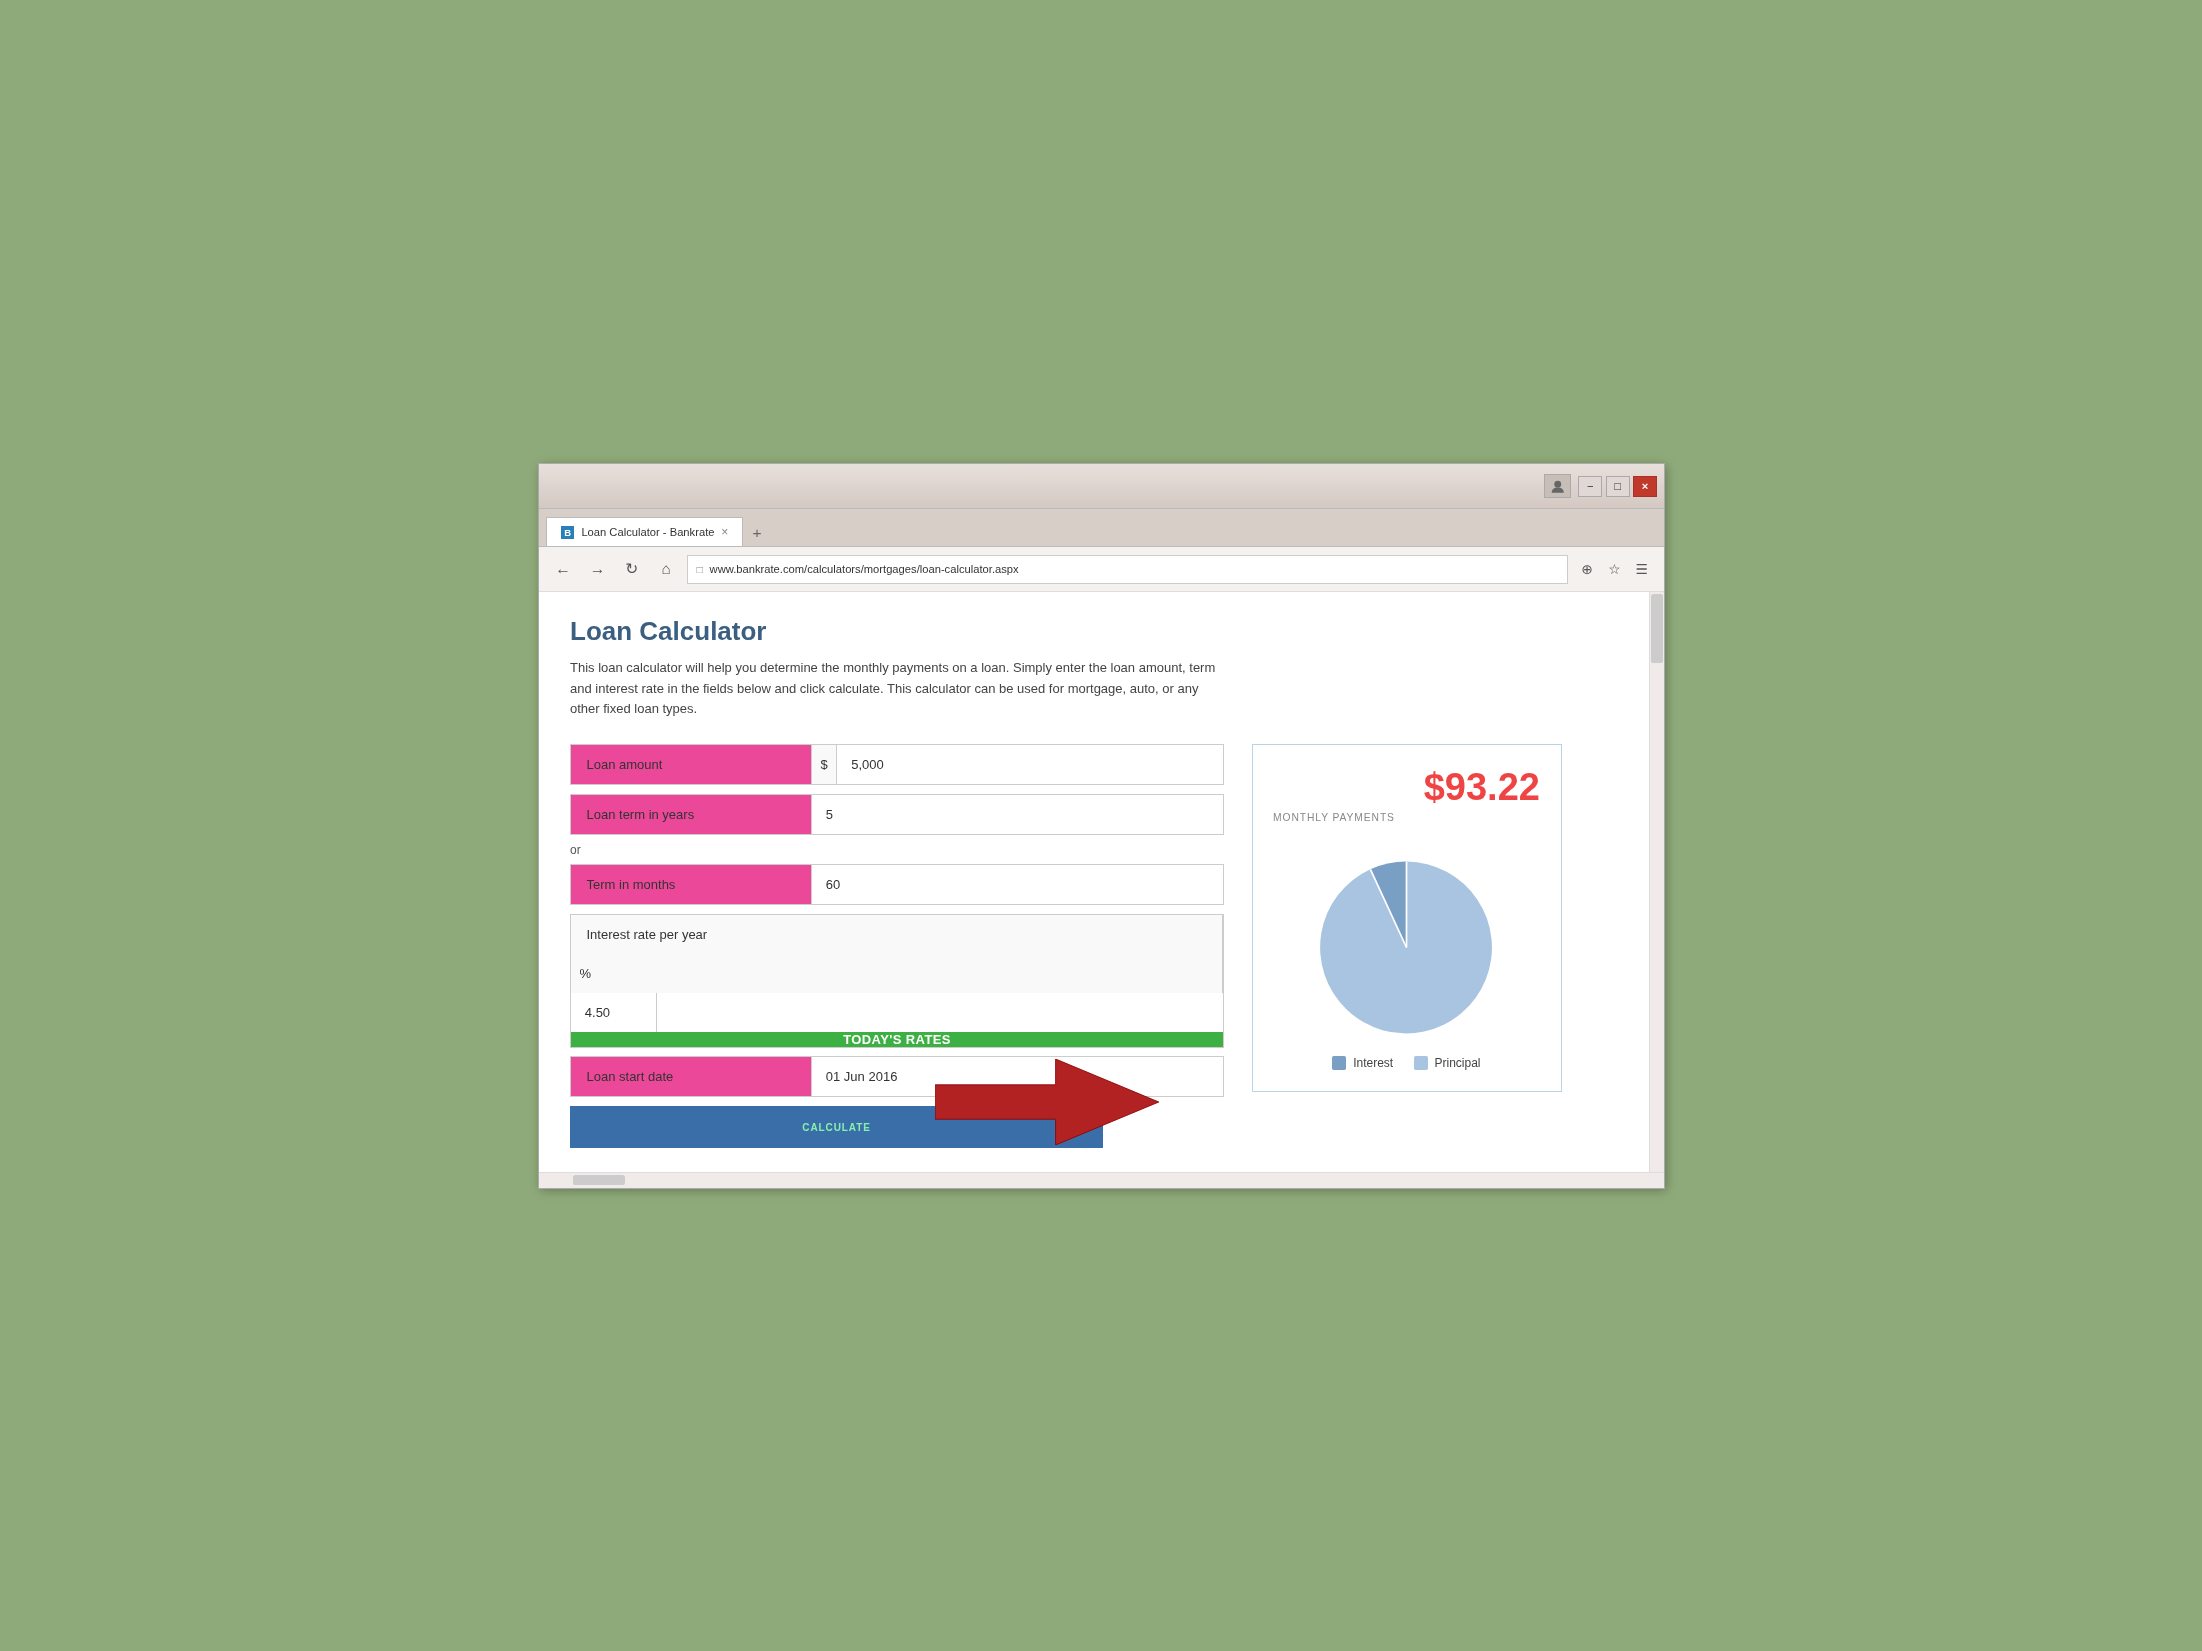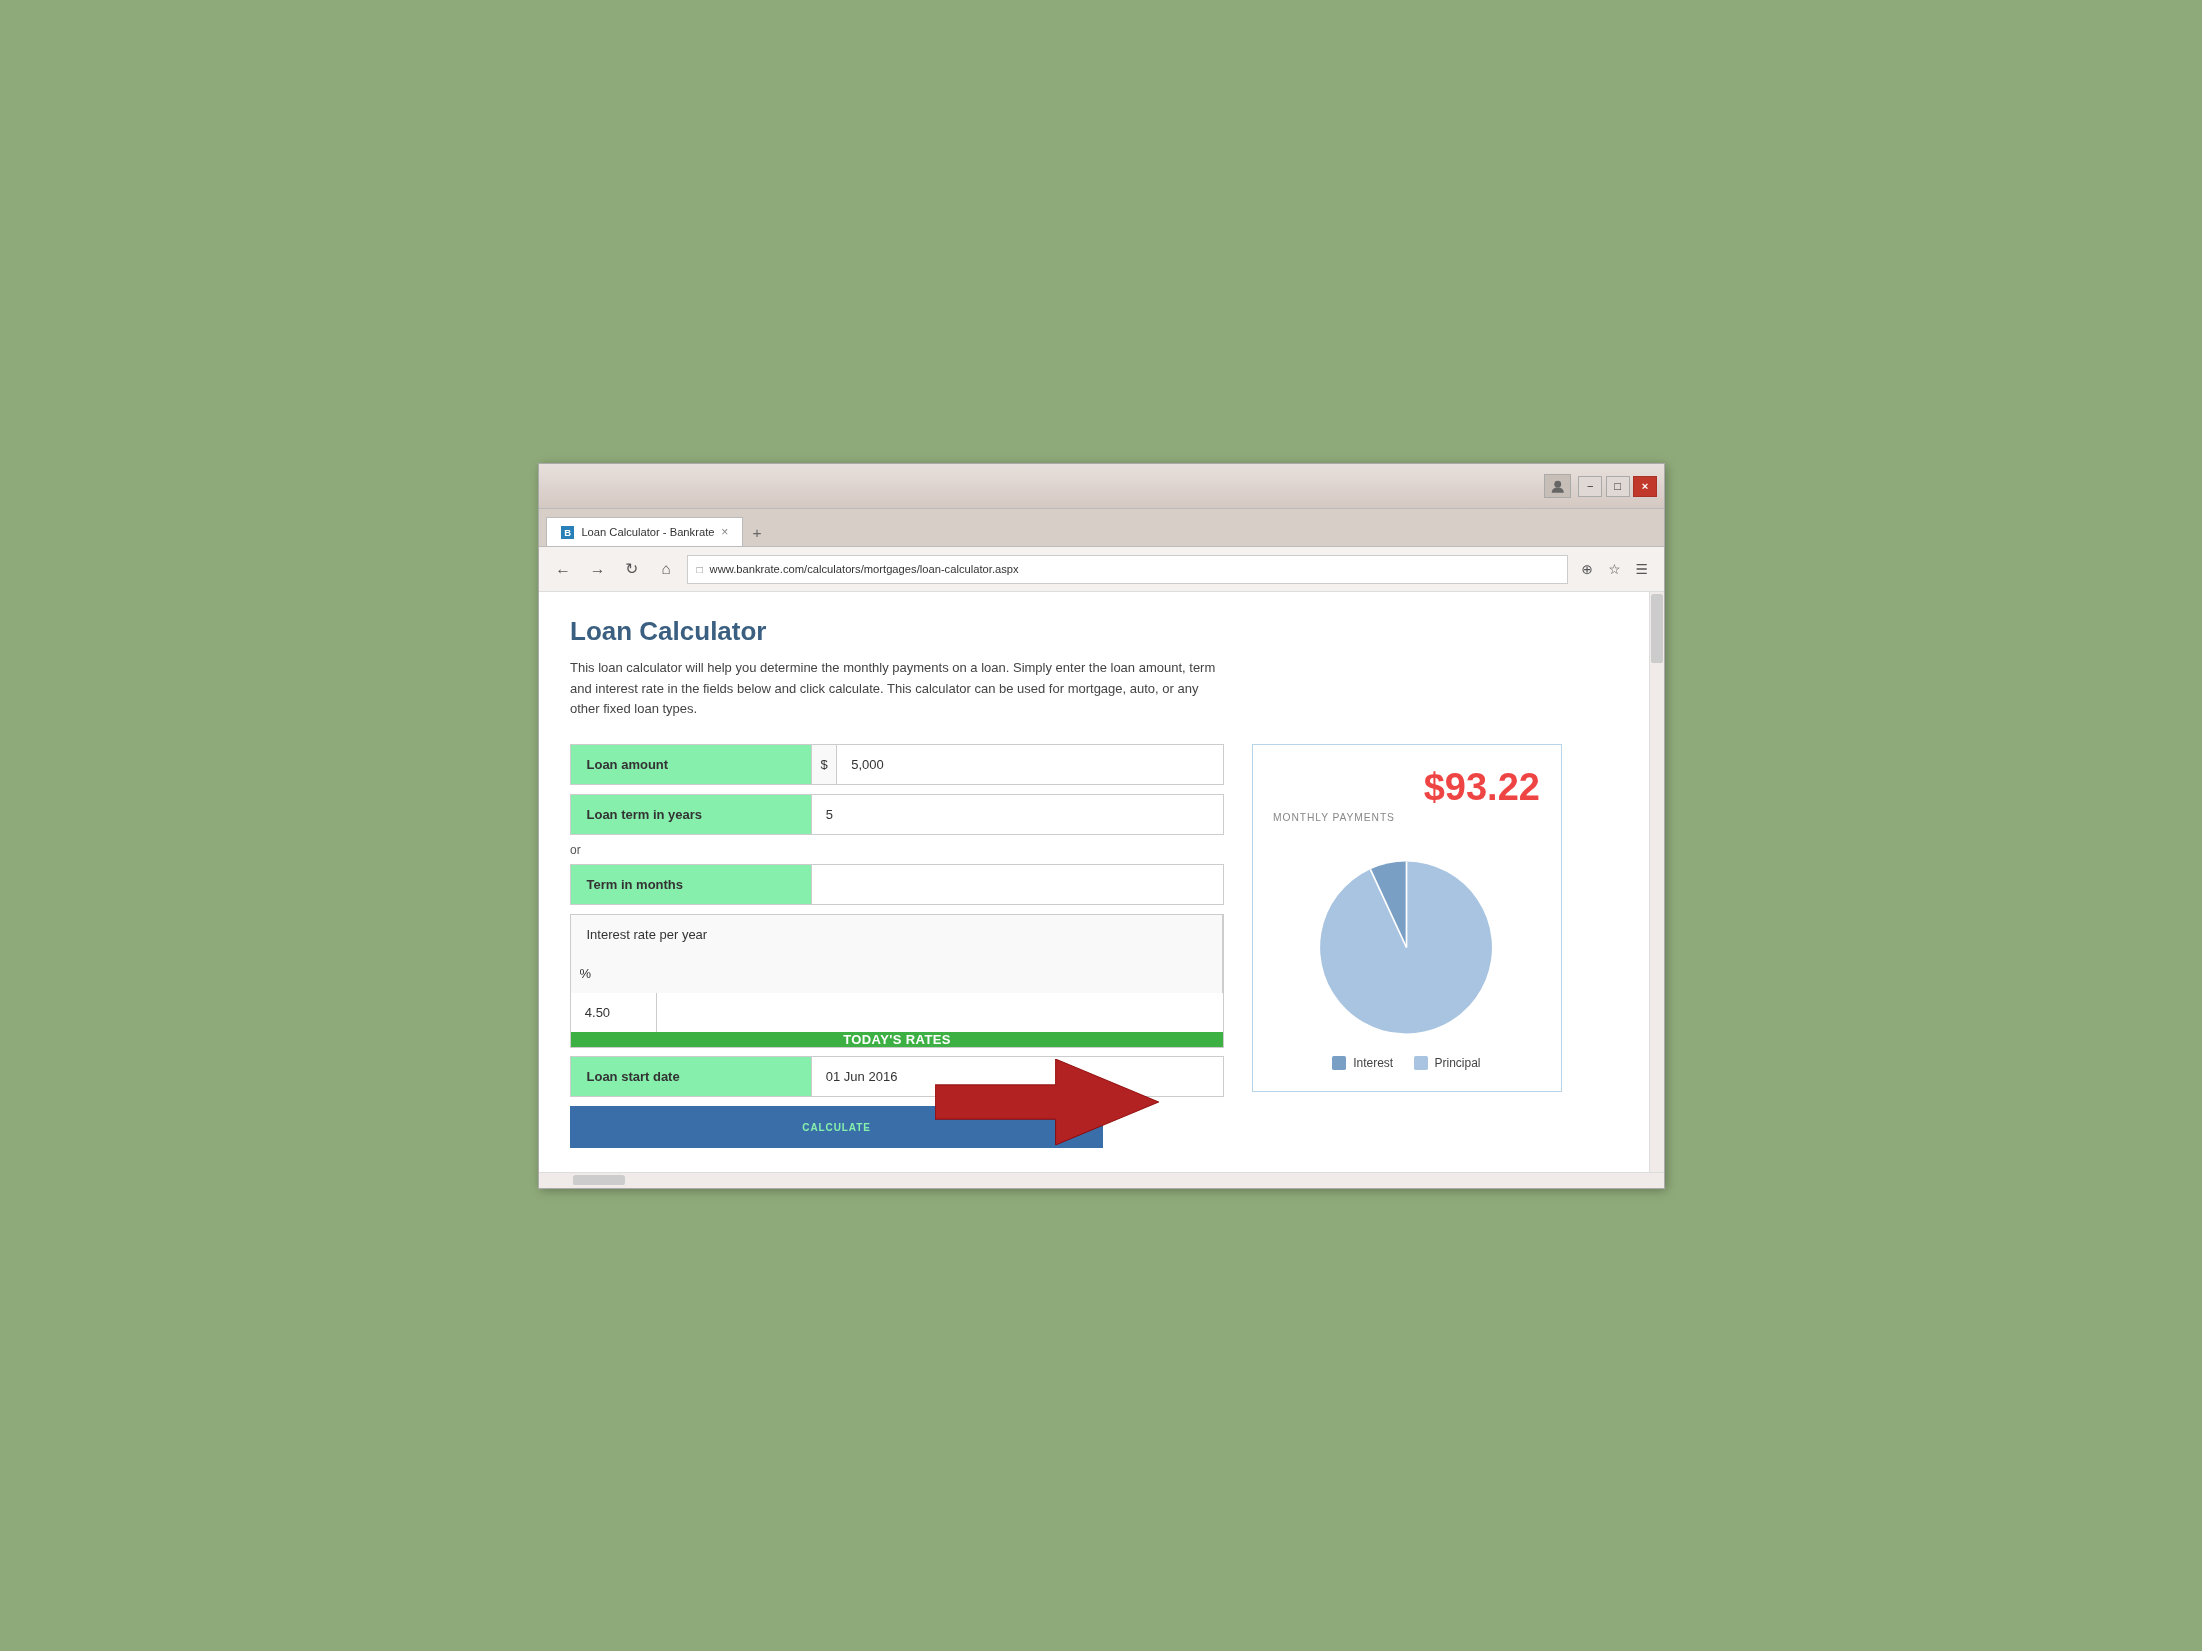--- a/index.html
+++ b/index.html
@@ -206,29 +206,28 @@
       flex: 1;
       max-width: 654px;
     }
     .form-row {
       display: flex;
       align-items: stretch;
       margin-bottom: 8.6px;
       border: 0.9px solid #ccc;
     }
     .form-label {
-      background: #86efac;
+      background: #ec4899;
       padding: 12px 15.5px;
       font-size: 13px;
       color: #333;
       min-width: 241px;
       display: flex;
       align-items: center;
       border-right: 0.9px solid #ccc;
-      font-weight: bold;
     }
     .form-currency {
       background: #f9f9f9;
       padding: 12px 8.6px;
       font-size: 13px;
       color: #333;
       border-right: 0.9px solid #ccc;
       display: flex;
       align-items: center;
     }
@@ -453,20 +452,21 @@
 
           <div class="form-row">
             <div class="form-label">Loan term in years</div>
             <input class="form-input" type="text" value="5" style="">
           </div>
 
           <div class="or-text">or</div>
 
           <div class="form-row">
             <div class="form-label">Term in months</div>
+            <input class="form-input" type="text" value="60" style="">
           </div>
 
           <div class="interest-row">
             <div class="interest-label">Interest rate per year</div>
             <div class="interest-percent">%</div>
             <input class="interest-input" type="text" value="4.50" style="">
             <button class="today-rates-btn">TODAY'S RATES</button>
           </div>
 
           <div class="form-row">

